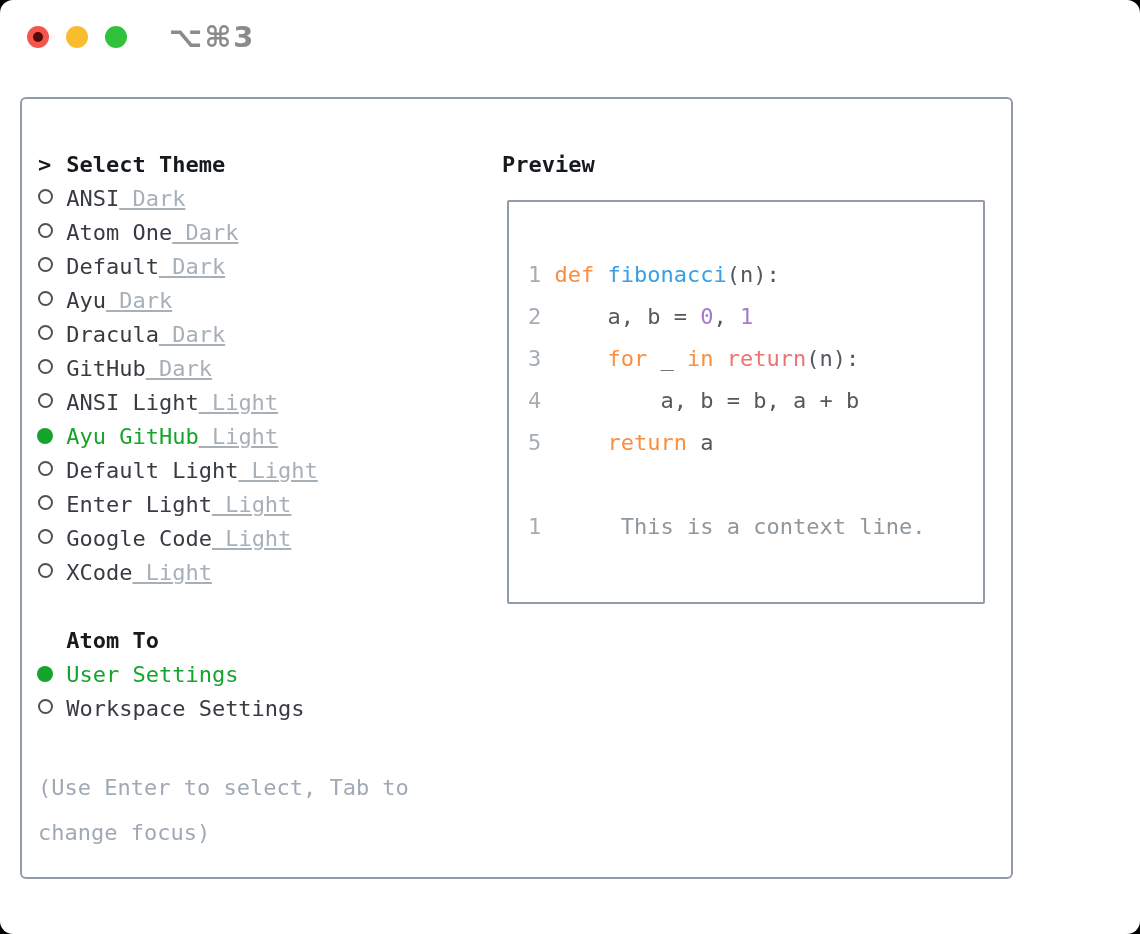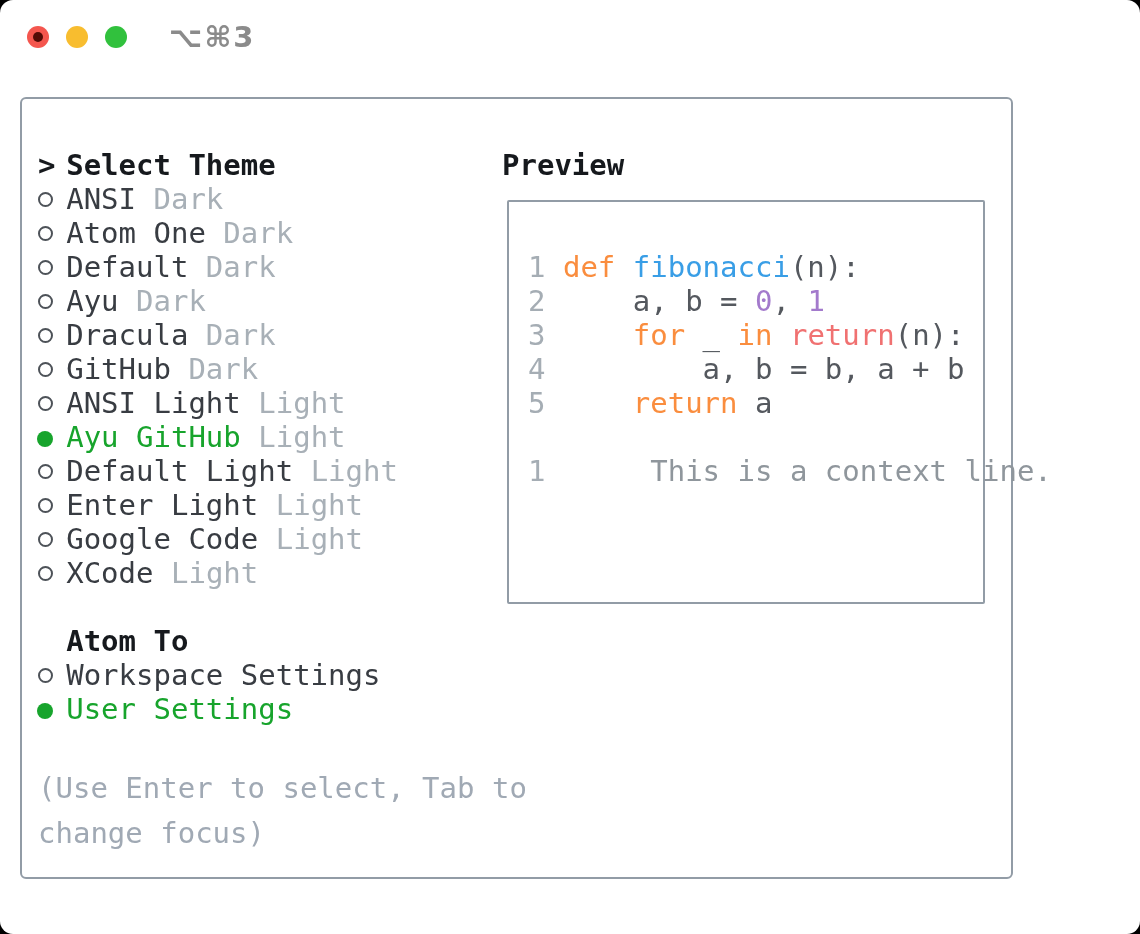--- a/index.html
+++ b/index.html
@@ -19,44 +19,44 @@
   .win-title{
     position:absolute;left:169px;top:20px;font-size:29px;font-weight:bold;
     color:var(--title_gray,#8b8b8b);
     font-family:"DejaVu Sans","Liberation Sans",sans-serif;letter-spacing:2px;
   }
   
   .panel{
     position:absolute;left:20px;top:97px;width:993px;height:782px;
     box-sizing:border-box;border:2px solid var(--border_gray,#929ca6);
     border-radius:6px;background:#fff;
-    font-size:29px;line-height:34px;color:var(--text_primary,#383c42);
+    font-size:22px;line-height:34px;color:var(--text_primary,#383c42);
   }
   .left-col{position:absolute;left:16px;top:49px;}
   .row{height:34px;white-space:pre;}
   .spacer{height:34px;}
   .cell{display:inline-block;width:28.2px;vertical-align:baseline;}
   .bold{font-weight:bold;color:var(--text_bold,#16191d);}
   .ring{
     display:inline-block;width:11px;height:11px;border-radius:50%;
     border:2px solid #4d5258;margin-bottom:2px;box-sizing:content-box;
   }
   .ring.filled{width:16px;height:16px;border:none;background:var(--accent_green,#17a42c);margin-bottom:0;margin-left:-1px;}
-  .t-var{color:var(--text_muted,#a8b0b7);}
+  .t-var{color:var(--text_muted,#a8b0b7);text-decoration:underline;}
   .option.selected .t-name{color:var(--accent_green,#17a42c);}
   .hint{color:var(--hint_gray,#a0a9b4);margin-top:11px;}
   
   .preview-title{position:absolute;left:480px;top:49px;height:34px;}
   .preview-box{
     position:absolute;left:485px;top:101px;width:478px;height:404px;
     box-sizing:border-box;border:2px solid var(--border_gray,#929ca6);
     border-radius:2px;background:#fff;
   }
   .code{position:absolute;left:19px;top:48px;}
-  .code .row{white-space:pre;}
+  .code .row{white-space:pre;margin-top:8px;}
   .s-num{color:var(--syn_line_number,#a5adb4);}
   .s-kw{color:var(--syn_keyword,#fa8d3e);}
   .s-fn{color:var(--syn_function,#399ee6);}
   .s-lit{color:var(--syn_number,#a37acc);}
   .s-call{color:var(--syn_call,#f07171);}
   .s-plain{color:var(--syn_plain,#54585e);}
   .s-ctx{color:var(--diff_context,#8f969c);}
   .s-del{color:var(--diff_deleted,#c5391f);}
   .s-add{color:var(--diff_added,#12bc1c);}
 </style>
@@ -92,22 +92,22 @@
           <div class="row option"><span class="cell"><span class="ring"></span></span><span class="t-name">Enter Light</span><span class="t-var"> Light</span></div>
           <div class="row option"><span class="cell"><span class="ring"></span></span><span class="t-name">Google Code</span><span class="t-var"> Light</span></div>
           <div class="row option"><span class="cell"><span class="ring"></span></span><span class="t-name">XCode</span><span class="t-var"> Light</span></div>
         </div>
 
       <div class="spacer"></div>
 
       <div class="row"><span class="cell"></span><span class="bold">Atom To</span></div>
 
       <div id="apply-list">
+          <div class="row option selected"><span class="cell"><span class="ring filled"></span></span><span class="t-name">User Settings</span><span class="t-var"></span></div>
           <div class="row option"><span class="cell"><span class="ring"></span></span><span class="t-name">Workspace Settings</span><span class="t-var"></span></div>
-          <div class="row option selected"><span class="cell"><span class="ring filled"></span></span><span class="t-name">User Settings</span><span class="t-var"></span></div>
         </div>
 
       <div class="spacer"></div>
 
       <div class="row hint">(Use Enter to select, Tab to</div>
       <div class="row hint">change focus)</div>
     </div>
 
     <div class="preview-title bold">Preview</div>
 

